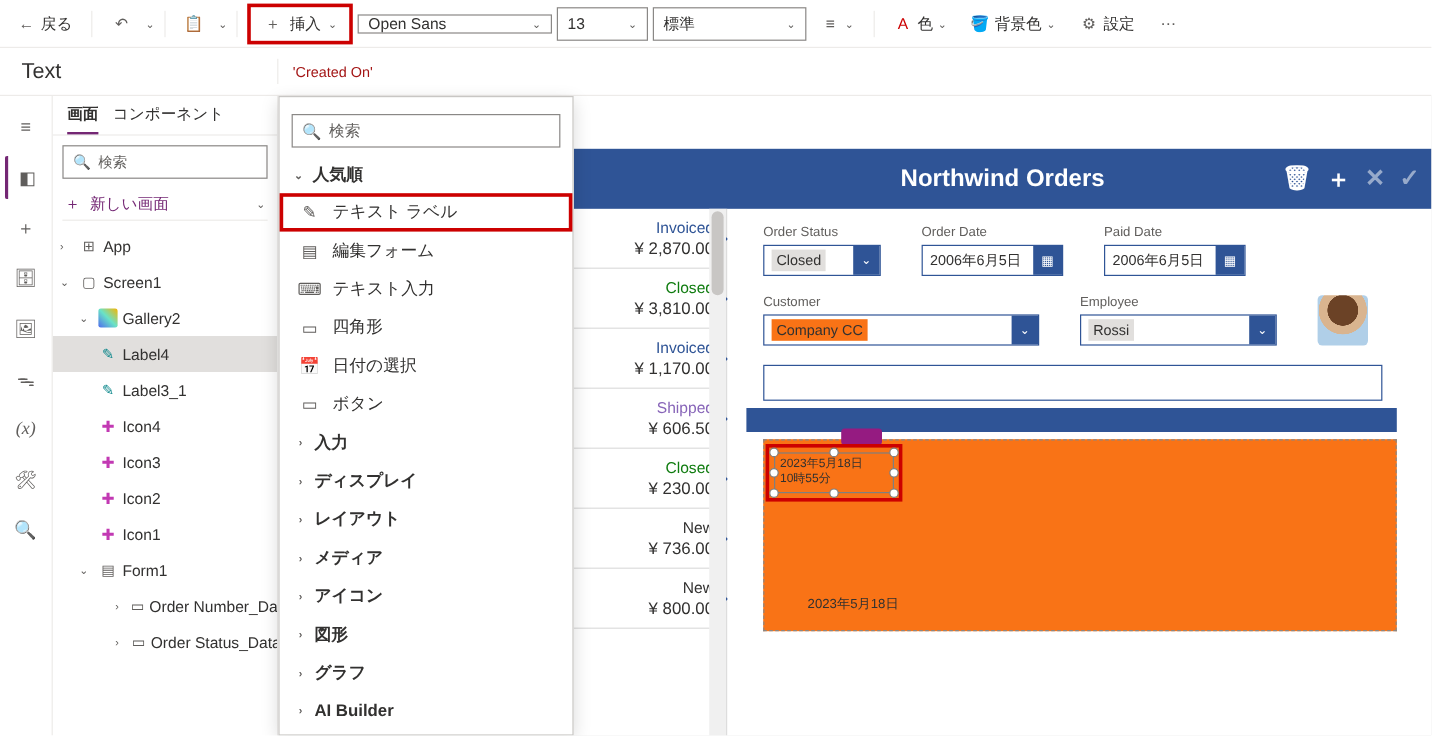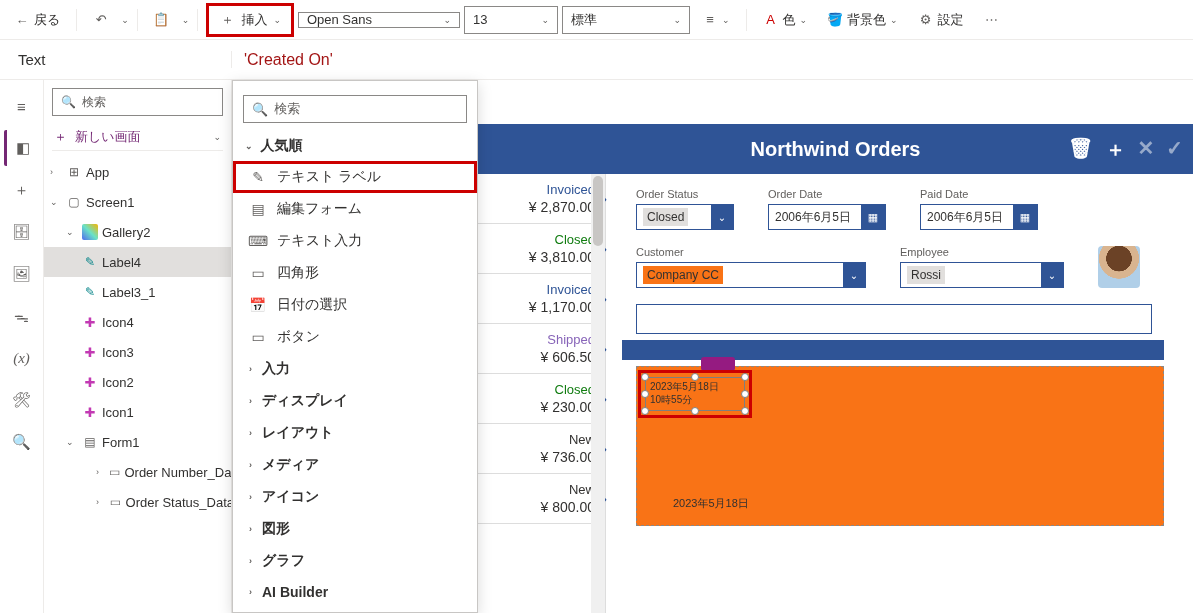--- a/index.html
+++ b/index.html
@@ -6,27 +6,27 @@
 body { width: 1193px; height: 613px; overflow: hidden; background: #fff; font-size: 13px; color: #323130; }
 
 
 .topbar { display: flex; align-items: center; height: 40px; border-bottom: 1px solid #edebe9; padding: 0 6px; gap: 4px; }
 .tb-btn { display: flex; align-items: center; gap: 4px; padding: 4px 8px; height: 28px; cursor: pointer; border-radius: 2px; }
 .tb-icon { display: inline-flex; width: 16px; height: 16px; align-items: center; justify-content: center; color: #605e5c; }
 .tb-sep { width: 1px; height: 22px; background: #edebe9; margin: 0 4px; }
 .chev { font-size: 9px; color: #605e5c; }
 .insert-btn { border: 3px solid #c00; height: 34px; padding: 2px 10px; display: flex; align-items: center; gap: 6px; }
 .font-select { display: flex; align-items: center; justify-content: space-between; border: 1px solid #8a8886; height: 16px; padding: 0 8px; width: 162px; }
-.size-select { display: flex; align-items: center; justify-content: space-between; border: 1px solid #8a8886; height: 28px; padding: 0 8px; width: 94px; }
+.size-select { display: flex; align-items: center; justify-content: space-between; border: 1px solid #8a8886; height: 28px; padding: 0 8px; width: 76px; }
 .weight-select { display: flex; align-items: center; justify-content: space-between; border: 1px solid #8a8886; height: 28px; padding: 0 8px; width: 128px; }
 
 
 .formula-row { display: flex; height: 40px; border-bottom: 1px solid #edebe9; align-items: center; }
-.prop-cell { width: 232px; padding: 0 18px; font-size: 15px; border-right: 1px solid #edebe9; }
-.formula-val { flex: 1; padding: 0 12px; font-family: Consolas, monospace; font-size: 16px; color: #a31515; }
+.prop-cell { width: 232px; padding: 0 18px; font-size: 18px; border-right: 1px solid #edebe9; }
+.formula-val { flex: 1; padding: 0 12px; font-family: Consolas, monospace; font-size: 12px; color: #a31515; }
 
 
 .main { display: flex; height: calc(613px - 80px); }
 .left-rail { width: 44px; border-right: 1px solid #edebe9; display: flex; flex-direction: column; align-items: center; padding-top: 8px; gap: 6px; }
 .rail-btn { width: 36px; height: 36px; display: flex; align-items: center; justify-content: center; cursor: pointer; border-radius: 2px; color: #605e5c; font-size: 15px; }
 .rail-btn.active { background: #fff; border-left: 3px solid #742774; }
 
 
 .tree-panel { width: 188px; border-right: 1px solid #edebe9; display: flex; flex-direction: column; }
 .tree-header { padding: 12px 12px 6px 12px; font-size: 16px; font-weight: 600; }
@@ -182,20 +182,24 @@
     <div class="rail-btn">🖼</div>
     <div class="rail-btn">ᯓ</div>
     <div class="rail-btn">
         <i style="font-family:serif;">(x)</i>
       </div>
     <div class="rail-btn">🛠</div>
     <div class="rail-btn">🔍</div>
   </div>
 
   <div class="tree-panel">
+    <div class="tree-tabs">
+      <div class="tree-tab active">画面</div>
+      <div class="tree-tab">コンポーネント</div>
+    </div>
     <div class="tree-search">
       <span>🔍</span>
       <span>検索</span>
     </div>
     <div class="tree-newscreen">
       <span>＋</span>
       <span>新しい画面</span>
       <span class="chev" style="margin-left:auto;">⌄</span>
     </div>
     <div class="tree-list">

